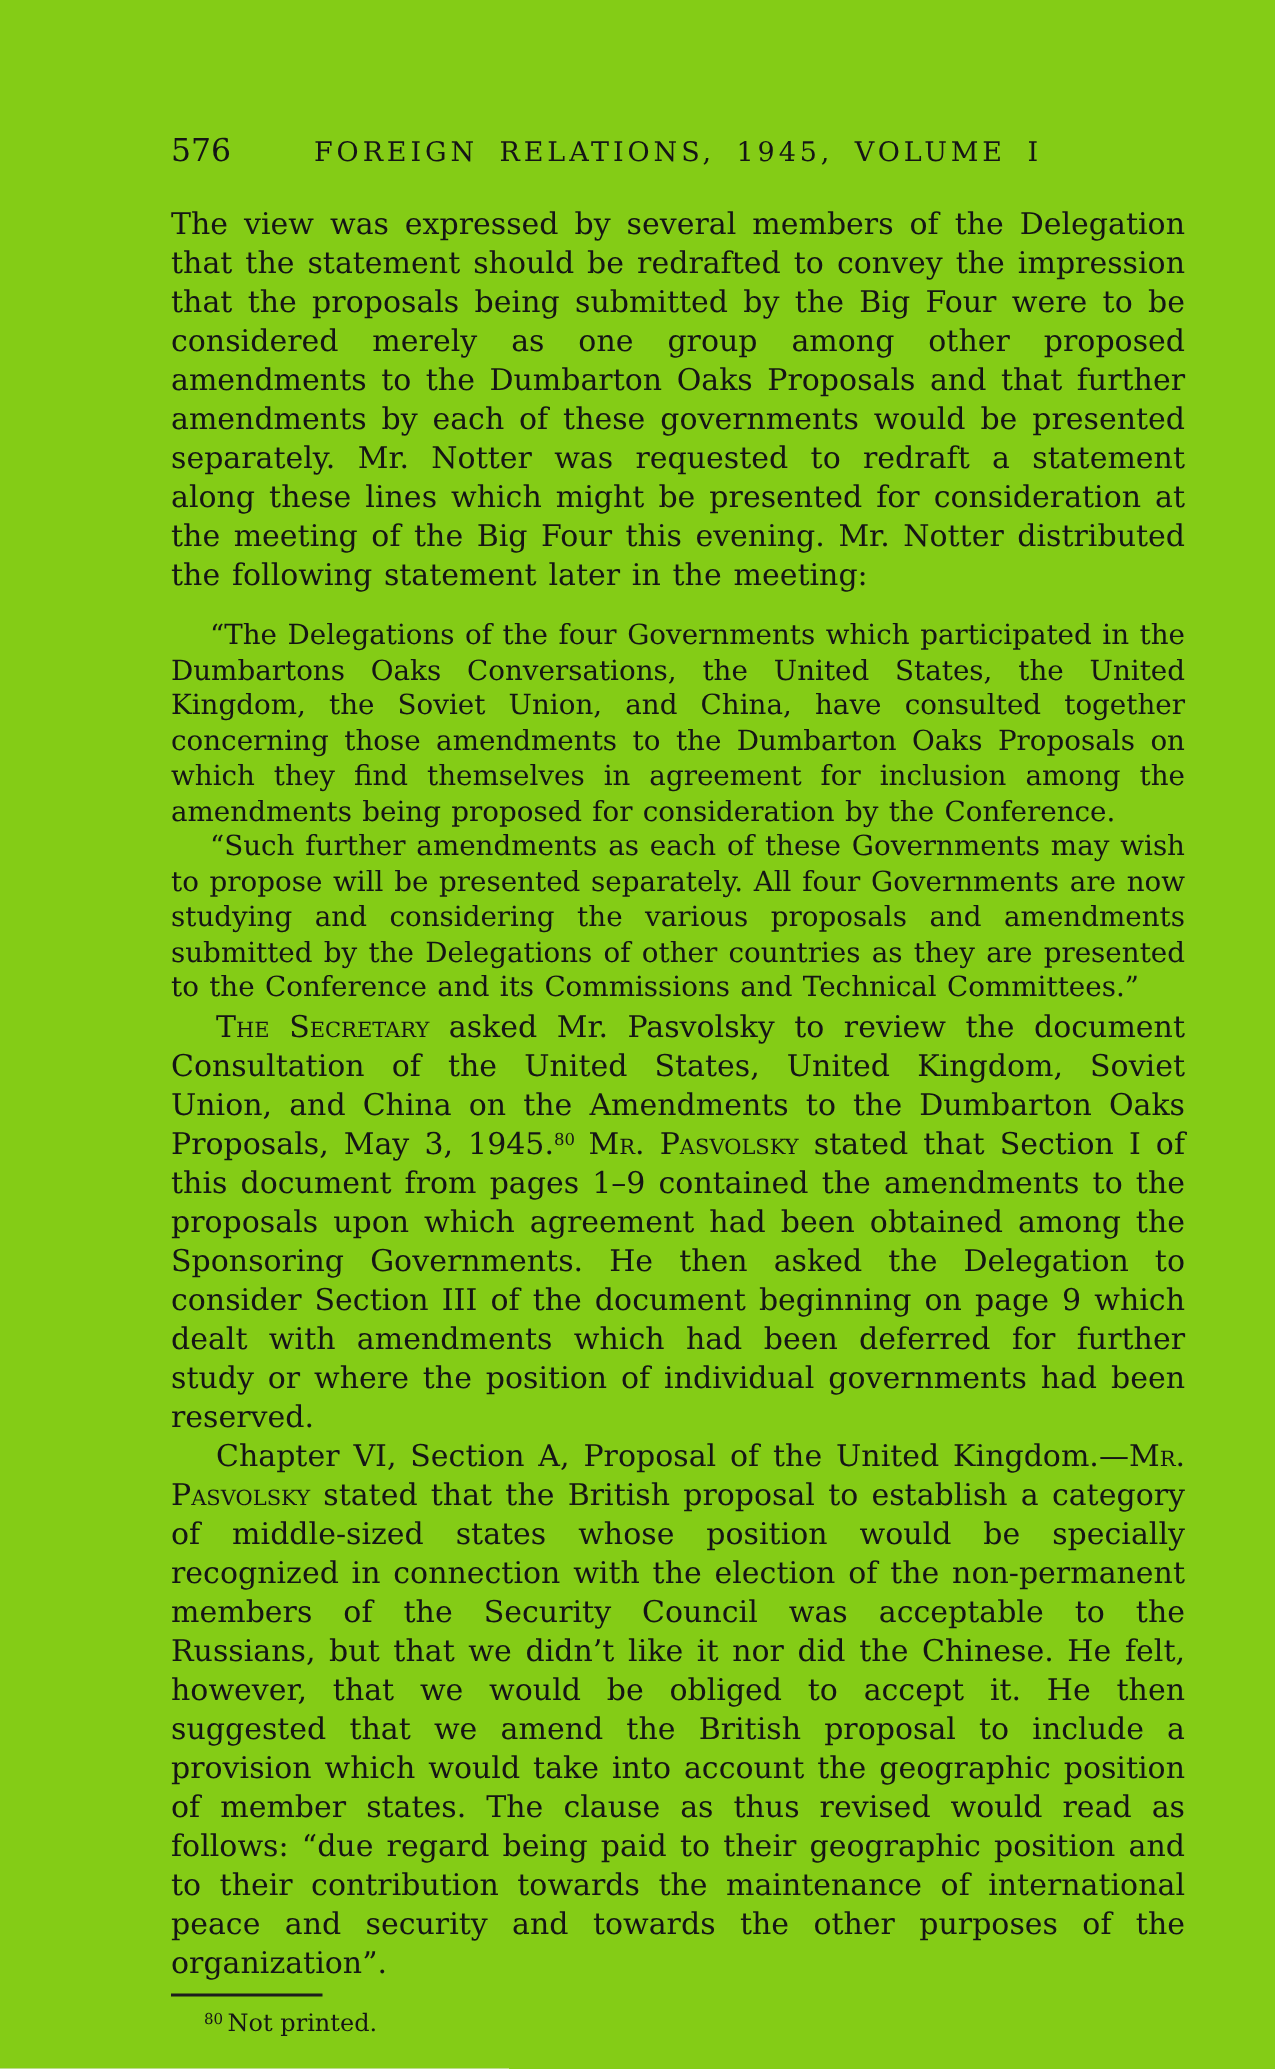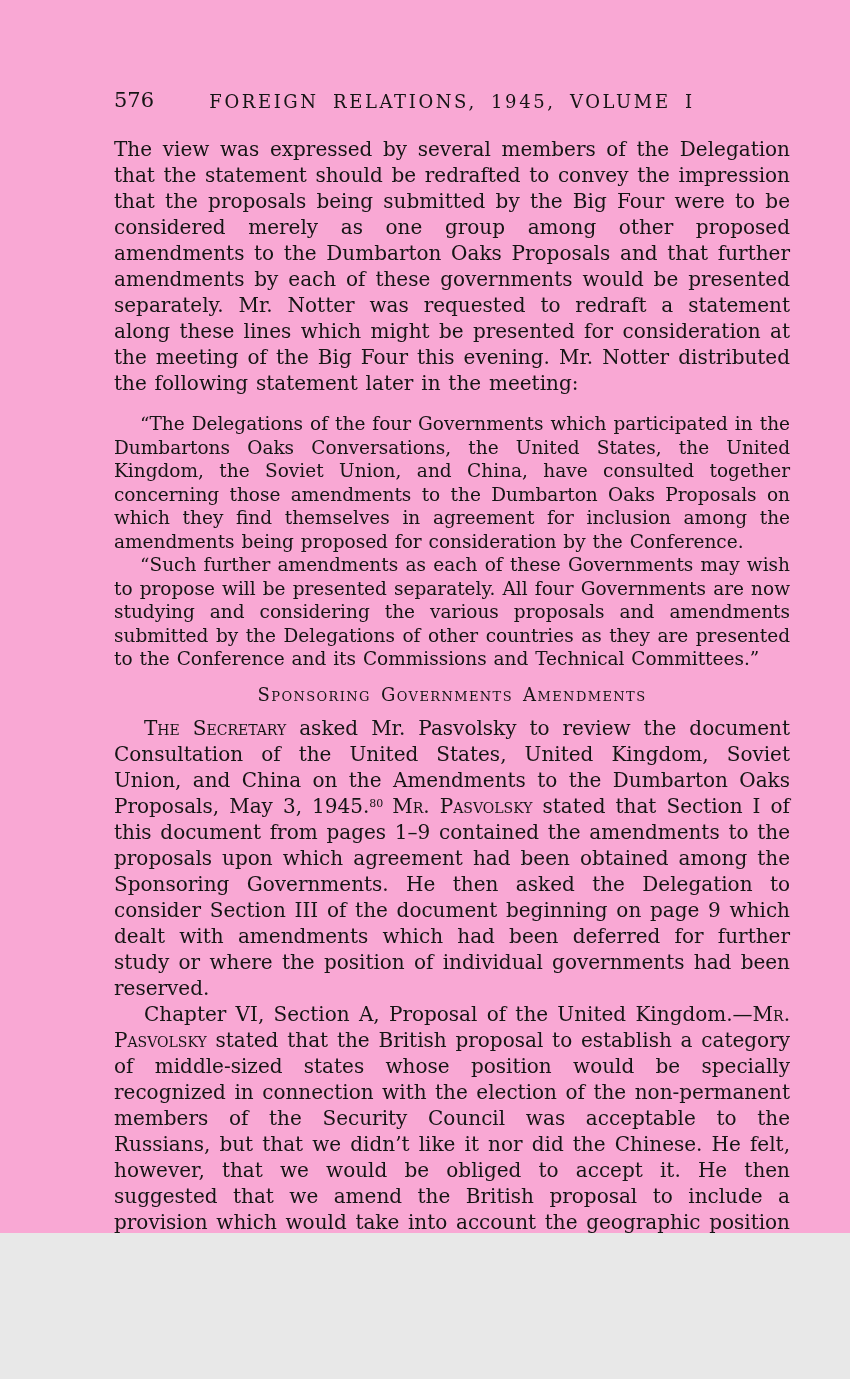--- a/index.html
+++ b/index.html
@@ -3,23 +3,23 @@
 <meta charset="utf-8">
 <style>
   html, body {
     margin: 0;
     padding: 0;
     background: #e8e8e8;
   }
   .page {
     position: relative;
     width: 850px;
-    height: 1233px;
+    height: 1379px;
     margin: 0 auto;
-    background: #f9a8d4;
+    background: #84cc16;
     color: #151515;
     font-family: "DejaVu Serif", "Liberation Serif", serif;
     overflow: hidden;
   }
   .column {
     position: absolute;
     left: 114px;
     top: 88px;
     width: 676px;
   }
@@ -108,21 +108,20 @@
       <span class="page-number">576</span>
       <div class="running-head">FOREIGN RELATIONS, 1945, VOLUME I</div>
     </div>
 
     <p class="para para-intro">The view was expressed by several members of the Delegation that the statement should be redrafted to convey the impression that the proposals being submitted by the Big Four were to be considered merely as one group among other proposed amendments to the Dumbarton Oaks Proposals and that further amendments by each of these governments would be presented separately.  Mr. Notter was requested to redraft a statement along these lines which might be presented for consideration at the meeting of the Big Four this evening.  Mr. Notter distributed the following statement later in the meeting:</p>
 
     <p class="quote quote-first">“The Delegations of the four Governments which participated in the Dumbartons Oaks Conversations, the United States, the United Kingdom, the Soviet Union, and China, have consulted together concerning those amendments to the Dumbarton Oaks Proposals on which they find themselves in agreement for inclusion among the amendments being proposed for consideration by the Conference.</p>
 
     <p class="quote">“Such further amendments as each of these Governments may wish to propose will be presented separately.  All four Governments are now studying and considering the various proposals and amendments submitted by the Delegations of other countries as they are presented to the Conference and its Commissions and Technical Committees.”</p>
 
-    <h2 class="section-heading">Sponsoring Governments Amendments</h2>
 
     <p class="para indent"><span class="sc">The Secretary</span><span> asked Mr. Pasvolsky to review the document Consultation of the United States, United Kingdom, Soviet Union, and China on the Amendments to the Dumbarton Oaks Proposals, May 3, 1945.</span><sup class="fn-ref">80</sup><span class="sc sc-gap">Mr. Pasvolsky</span><span> stated that Section I of this document from pages 1–9 contained the amendments to the proposals upon which agreement had been obtained among the Sponsoring Governments.  He then asked the Delegation to consider Section III of the document beginning on page 9 which dealt with amendments which had been deferred for further study or where the position of individual governments had been reserved.</span></p>
 
     <p class="para indent"><span class="it">Chapter VI, Section A, Proposal of the United Kingdom.</span><span>—</span><span class="sc">Mr. Pas­volsky</span><span> stated that the British proposal to establish a category of middle-sized states whose position would be specially recognized in connection with the election of the non-permanent members of the Security Council was acceptable to the Russians, but that we didn’t like it nor did the Chinese.  He felt, however, that we would be obliged to accept it.  He then suggested that we amend the British proposal to include a provision which would take into account the geographic position of member states.  The clause as thus revised would read as follows: “due regard being paid to their geographic position and to their contribution towards the maintenance of international peace and security and towards the other purposes of the organization”.</span></p>
 
     <div class="footnote-area">
       <hr class="fn-rule">
       <p class="footnote"><sup class="fn-marker">80</sup><span>Not printed.</span></p>
     </div>
 

